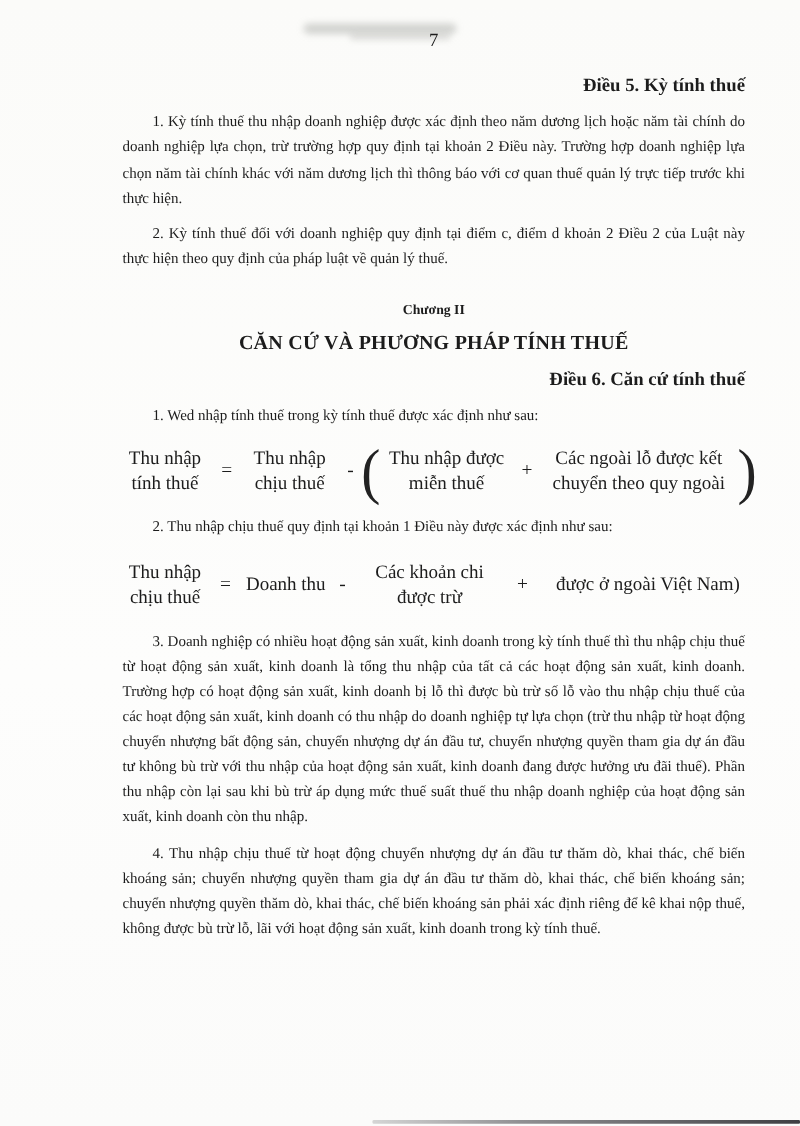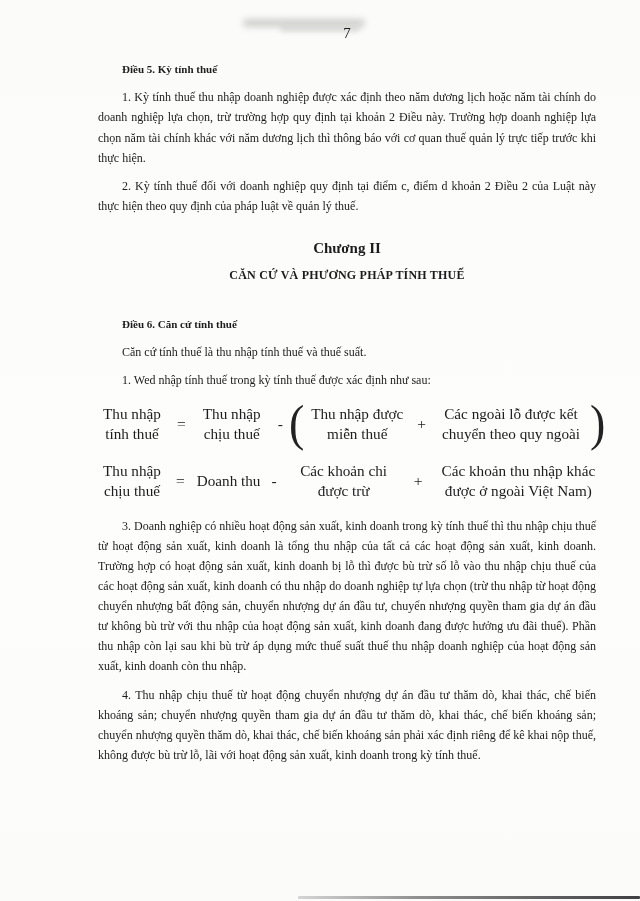--- a/index.html
+++ b/index.html
@@ -22,43 +22,44 @@
     padding: 0 44px 0 98px; 
   }
   .page-number {
     padding-top: 23px;
     text-align: center;
     font-size: 15px;
     line-height: 20px;
   }
   .art-heading {
     margin: 16px 0 0 24px;
-    font-size: 11px;
+    font-size: 15px;
     font-weight: bold;
     line-height: 21px;
+    text-align: right;
   }
   p.body-para {
     margin: 7px 0 0 0;
     font-size: 12px;
     line-height: 20.4px;
     text-align: justify;
     text-indent: 24px;
   }
   .chapter {
     margin-top: 22px;
     text-align: center;
   }
   .chapter-label {
-    font-size: 15px;
+    font-size: 11px;
     font-weight: bold;
     line-height: 21px;
   }
   .chapter-title {
     margin-top: 5px;
-    font-size: 12px;
+    font-size: 16px;
     font-weight: bold;
     line-height: 22px;
     letter-spacing: 0.2px;
   }
   .formula {
     display: flex;
     align-items: center;
     margin: 13px 0 0 2px;
     font-size: 15.2px;
   }
@@ -128,22 +129,21 @@
 
     <h3 class="art-heading">Điều 5. Kỳ tính thuế</h3>
     <p class="body-para">1. Kỳ tính thuế thu nhập doanh nghiệp được xác định theo năm dương lịch hoặc năm tài chính do doanh nghiệp lựa chọn, trừ trường hợp quy định tại khoản 2 Điều này. Trường hợp doanh nghiệp lựa chọn năm tài chính khác với năm dương lịch thì thông báo với cơ quan thuế quản lý trực tiếp trước khi thực hiện.</p>
     <p class="body-para">2. Kỳ tính thuế đối với doanh nghiệp quy định tại điểm c, điểm d khoản 2 Điều 2 của Luật này thực hiện theo quy định của pháp luật về quản lý thuế.</p>
 
     <div class="chapter">
       <div class="chapter-label">Chương II</div>
       <div class="chapter-title">CĂN CỨ VÀ PHƯƠNG PHÁP TÍNH THUẾ</div>
     </div>
 
-    <h3 class="art-heading" style="margin-top:28px">Điều 6. Căn cứ tính thuế</h3>
-    <p class="body-para">Căn cứ tính thuế là thu nhập tính thuế và thuế suất.</p>
+    <h3 class="art-heading" style="margin-top:8px">Điều 6. Căn cứ tính thuế</h3>
 
     <p class="body-para">1. Wed nhập tính thuế trong kỳ tính thuế được xác định như sau:</p>
 
     <div class="formula">
       <div class="f-term" style="width:64px">
         <span>Thu nhập</span>
         <span>tính thuế</span>
       </div>
       <div class="f-op" style="margin:0 13px">=</div>
       <div class="f-term" style="width:66px">
@@ -157,38 +157,38 @@
         <span>miễn thuế</span>
       </div>
       <div class="f-op" style="margin:0 9px">+</div>
       <div class="f-term" style="width:152px">
         <span>Các ngoài lỗ được kết</span>
         <span>chuyển theo quy ngoài</span>
       </div>
       <div class="f-paren" style="margin-left:3px">)</div>
     </div>
 
+    <p class="body-para" style="margin-top:14px">2. Thu nhập chịu thuế quy định tại khoản 1 Điều này được xác định như sau:</p>
 
     <div class="formula" style="margin-top:16px">
       <div class="f-term" style="width:64px">
         <span>Thu nhập</span>
         <span>chịu thuế</span>
       </div>
       <div class="f-op" style="margin:0 12px">=</div>
       <div class="f-term">
         <span>Doanh thu</span>
       </div>
       <div class="f-op" style="margin:0 11px">-</div>
       <div class="f-term" style="width:112px">
         <span>Các khoản chi</span>
         <span>được trừ</span>
       </div>
       <div class="f-op" style="margin:0 10px 0 14px">+</div>
       <div class="f-term" style="width:172px">
-        <span>Các khoản thu nhập khác</span>
         <span>được ở ngoài Việt Nam)</span>
       </div>
     </div>
 
     <p class="body-para" style="margin-top:15px;line-height:20px">3. Doanh nghiệp có nhiều hoạt động sản xuất, kinh doanh trong kỳ tính thuế thì thu nhập chịu thuế từ hoạt động sản xuất, kinh doanh là tổng thu nhập của tất cả các hoạt động sản xuất, kinh doanh. Trường hợp có hoạt động sản xuất, kinh doanh bị lỗ thì được bù trừ số lỗ vào thu nhập chịu thuế của các hoạt động sản xuất, kinh doanh có thu nhập do doanh nghiệp tự lựa chọn (trừ thu nhập từ hoạt động chuyển nhượng bất động sản, chuyển nhượng dự án đầu tư, chuyển nhượng quyền tham gia dự án đầu tư không bù trừ với thu nhập của hoạt động sản xuất, kinh doanh đang được hưởng ưu đãi thuế). Phần thu nhập còn lại sau khi bù trừ áp dụng mức thuế suất thuế thu nhập doanh nghiệp của hoạt động sản xuất, kinh doanh còn thu nhập.</p>
 
     <p class="body-para" style="margin-top:9px;line-height:20px">4.  Thu nhập chịu thuế từ hoạt động chuyển nhượng dự án đầu tư thăm dò, khai thác, chế biến khoáng sản; chuyển nhượng quyền tham gia dự án đầu tư thăm dò, khai thác, chế biến khoáng sản; chuyển nhượng quyền thăm dò, khai thác, chế biến khoáng sản phải xác định riêng để kê khai nộp thuế, không được bù trừ lỗ, lãi với hoạt động sản xuất, kinh doanh trong kỳ tính thuế.</p>
 
   </div>
 

